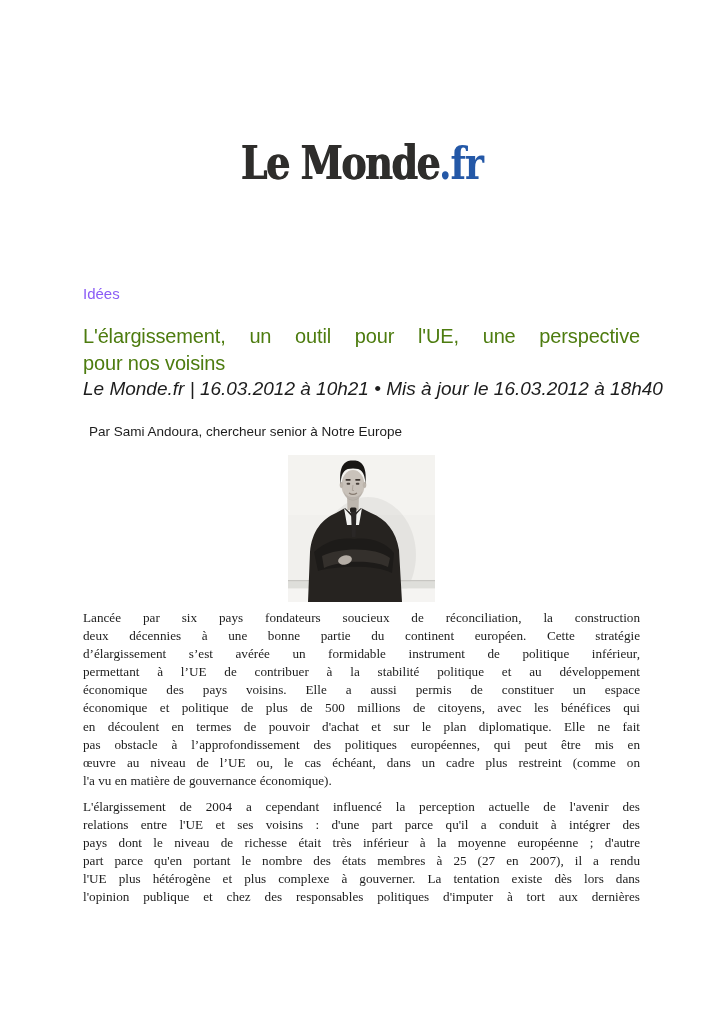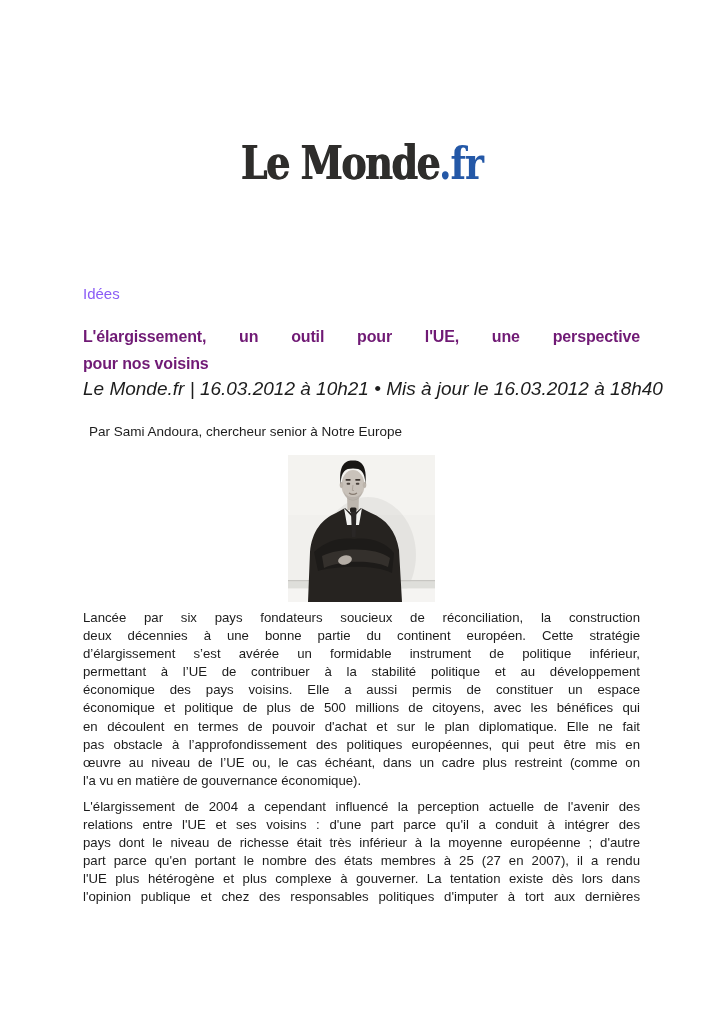--- a/index.html
+++ b/index.html
@@ -16,30 +16,30 @@
     text-shadow:1px 0 0 #2e2d2b;
   }
   .logo-suffix {
     font-family:"DejaVu Serif", serif; font-weight:700; font-size:38px;
     letter-spacing:-1px;
   }
   
   .section-label { position:absolute; top:285px; left:83px; font-size:15px; color:#8b5cf6; }
   .headline {
     position:absolute; top:323px; left:83px; width:557px;
-    font-size:16px; font-weight:bold; line-height:27px; color:#701a75;
+    font-size:20px; font-weight:normal; line-height:27px; color:#4d7c0f;
     letter-spacing:-0.15px;
   }
   .byline  { position:absolute; top:378px; left:83px; font-size:19px;font-style:italic; }
   .author  { position:absolute; top:424px; left:89px; font-size:13.5px; }
   
   .photo { position:absolute; top:455px; left:288px; width:147px; height:147px; }
   .photo svg { display:block; }
   
-  .body-text { position:absolute; top:609px; left:83px; width:557px; font-size:13.2px; line-height:18.1px; color:#1c1c1c; }
+  .body-text { position:absolute; top:609px; left:83px; width:557px; font-size:13.2px; line-height:18.1px; color:#1c1c1c;font-family:Liberation Serif, serif; }
   .para { margin:0 0 8px 0; }
   .jl { text-align:justify; text-align-last:justify; }
   .bline, .hline { white-space:normal; }
 </style>
 </head>
 <body>
 
 <div class="page">
 
   <div class="logo-wrap">

